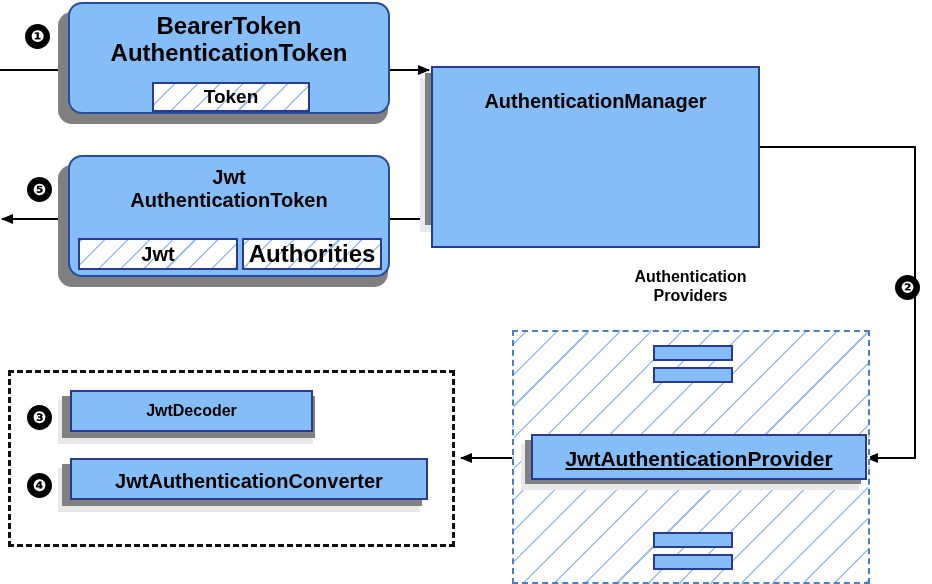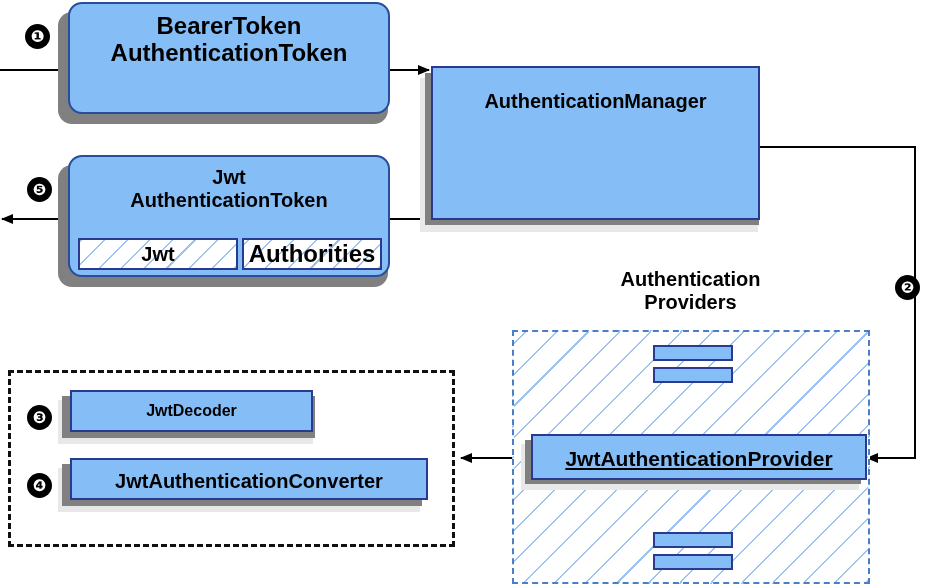--- a/index.html
+++ b/index.html
@@ -183,41 +183,44 @@
   <div class="marker" style="left:25px;top:24px;">❶</div>
   <div class="marker" style="left:895px;top:275px;">❷</div>
   <div class="marker" style="left:27px;top:405px;">❸</div>
   <div class="marker" style="left:27px;top:473px;">❹</div>
   <div class="marker" style="left:27px;top:177px;">❺</div>
 
   <div class="shadow-dark" style="left:58px;top:12px;width:330px;height:112px;border-radius:14px;"></div>
   <div class="card-round" style="left:68px;top:2px;width:322px;height:112px;">
     <div class="title" style="top:8px;font-size:24px;">BearerToken
 AuthenticationToken</div>
+    <div class="hatch-box" style="left:82px;top:78px;width:158px;height:30px;">
+      <span style="font-size:19px;">Token</span>
+    </div>
   </div>
 
   <div class="shadow-dark" style="left:58px;top:165px;width:330px;height:122px;border-radius:14px;"></div>
   <div class="card-round" style="left:68px;top:155px;width:322px;height:122px;">
     <div class="title" style="top:9px;font-size:20px;">Jwt
 AuthenticationToken</div>
     <div class="hatch-box" style="left:8px;top:81px;width:160px;height:32px;">
       <span style="font-size:20px;">Jwt</span>
     </div>
     <div class="hatch-box" style="left:172px;top:81px;width:140px;height:32px;">
       <span style="font-size:24px;">Authorities</span>
     </div>
   </div>
 
   <div class="shadow-light" style="left:420px;top:78px;width:338px;height:154px;"></div>
   <div class="shadow-dark" style="left:425px;top:73px;width:334px;height:152px;"></div>
-  <div class="card-sq" style="left:431px;top:66px;width:329px;height:154px;">
+  <div class="card-sq" style="left:431px;top:66px;width:329px;height:182px;">
     <div class="title" style="top:22px;font-size:20px;">AuthenticationManager</div>
   </div>
 
-  <div class="caption" style="left:588px;top:268px;width:205px;font-size:20px;">Authentication
+  <div class="caption" style="left:588px;top:268px;width:205px;font-size:16px;">Authentication
 Providers</div>
 
   <div class="dashed-blue" style="left:512px;top:330px;width:358px;height:254px;"></div>
 
   <div class="stripe" style="left:653px;top:345px;width:80px;height:16px;"></div>
   <div class="stripe" style="left:653px;top:367px;width:80px;height:16px;"></div>
 
   <div class="shadow-light" style="left:521px;top:444px;width:338px;height:46px;"></div>
   <div class="shadow-dark" style="left:525px;top:440px;width:336px;height:44px;"></div>
   <div class="card-sq" style="left:531px;top:434px;width:336px;height:46px;">

